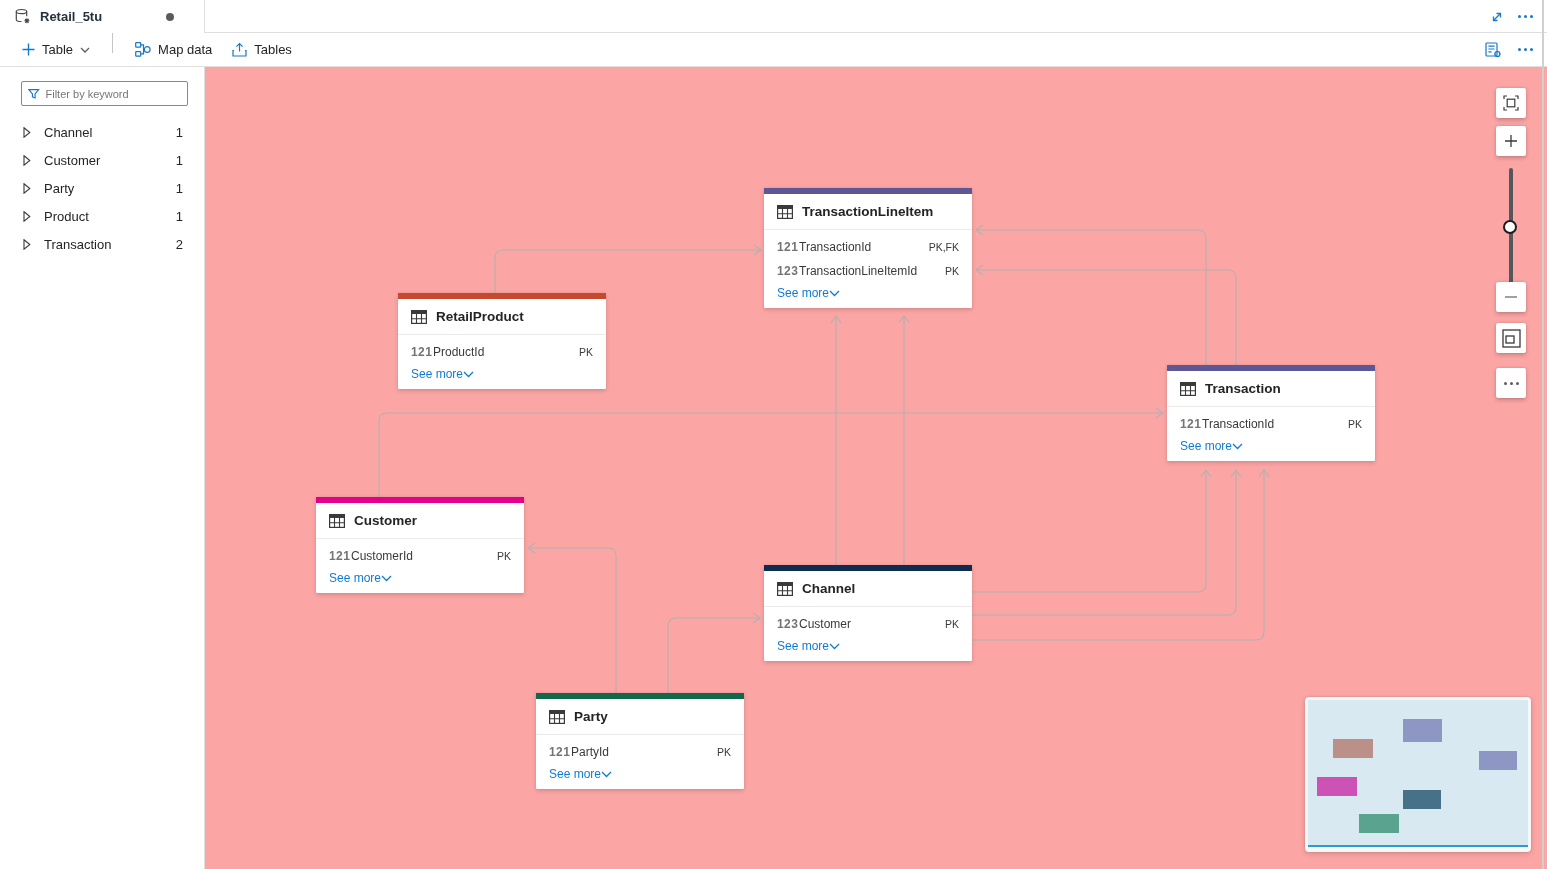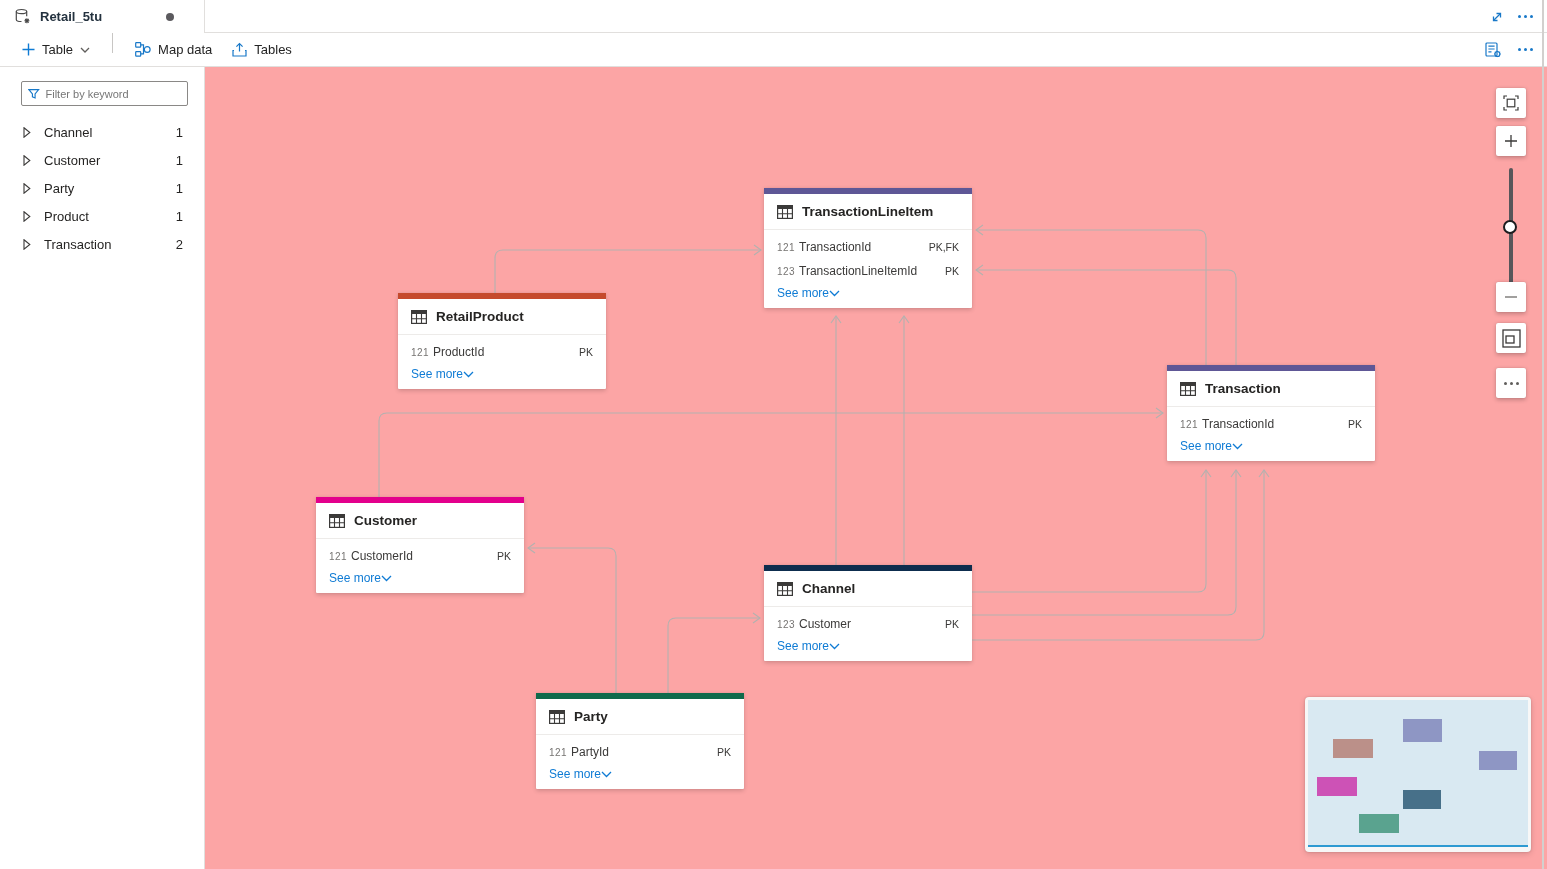--- a/index.html
+++ b/index.html
@@ -49,21 +49,21 @@
   #wires { position:absolute; left:0; top:0; width:1341px; height:802px; z-index:1; pointer-events:none; }
 
   .entity { position:absolute; width:208px; background:#fff; z-index:2; border-radius:1px;
     box-shadow:0 0 1px rgba(0,0,0,.12), 0 1.6px 4px rgba(0,0,0,.16); cursor:pointer; }
   .entity .accent { height:6px; }
   .entity .trow { height:36px; display:flex; align-items:center; gap:9px; padding:0 13px;
     border-bottom:1px solid #edebe9; }
   .entity .tname { font-size:13.5px; font-weight:700; color:#252423; white-space:nowrap; }
   .entity .fields { padding-top:5px; }
   .entity .frow { height:24px; display:flex; align-items:center; padding:0 13px; }
-  .entity .ftype { width:22px; font-size:10px; font-weight:400; letter-spacing:.4px; color:#767472; }
+  .entity .ftype { width:22px; font-size:12px; font-weight:700; letter-spacing:.4px; color:#767472; }
   .entity .fname { flex:1; font-size:12px; color:#3b3a39; white-space:nowrap; }
   .entity .fkey { font-size:10.5px; color:#3b3a39; }
   .entity .seemore { display:flex; align-items:center; margin:3px 13px 8px; color:#0f7bd4;
     font-size:12px; width:max-content; cursor:pointer; }
 
   
   .ctl { position:absolute; left:1291px; width:30px; height:30px; background:#fff; border-radius:2px;
     box-shadow:0 0 1px rgba(0,0,0,.2), 0 1.6px 4px rgba(0,0,0,.22); z-index:3;
     display:flex; align-items:center; justify-content:center; color:#3b3a39; cursor:pointer; }
   .slider-track { position:absolute; left:1304px; top:101px; width:4px; height:118px; background:#57565a;

